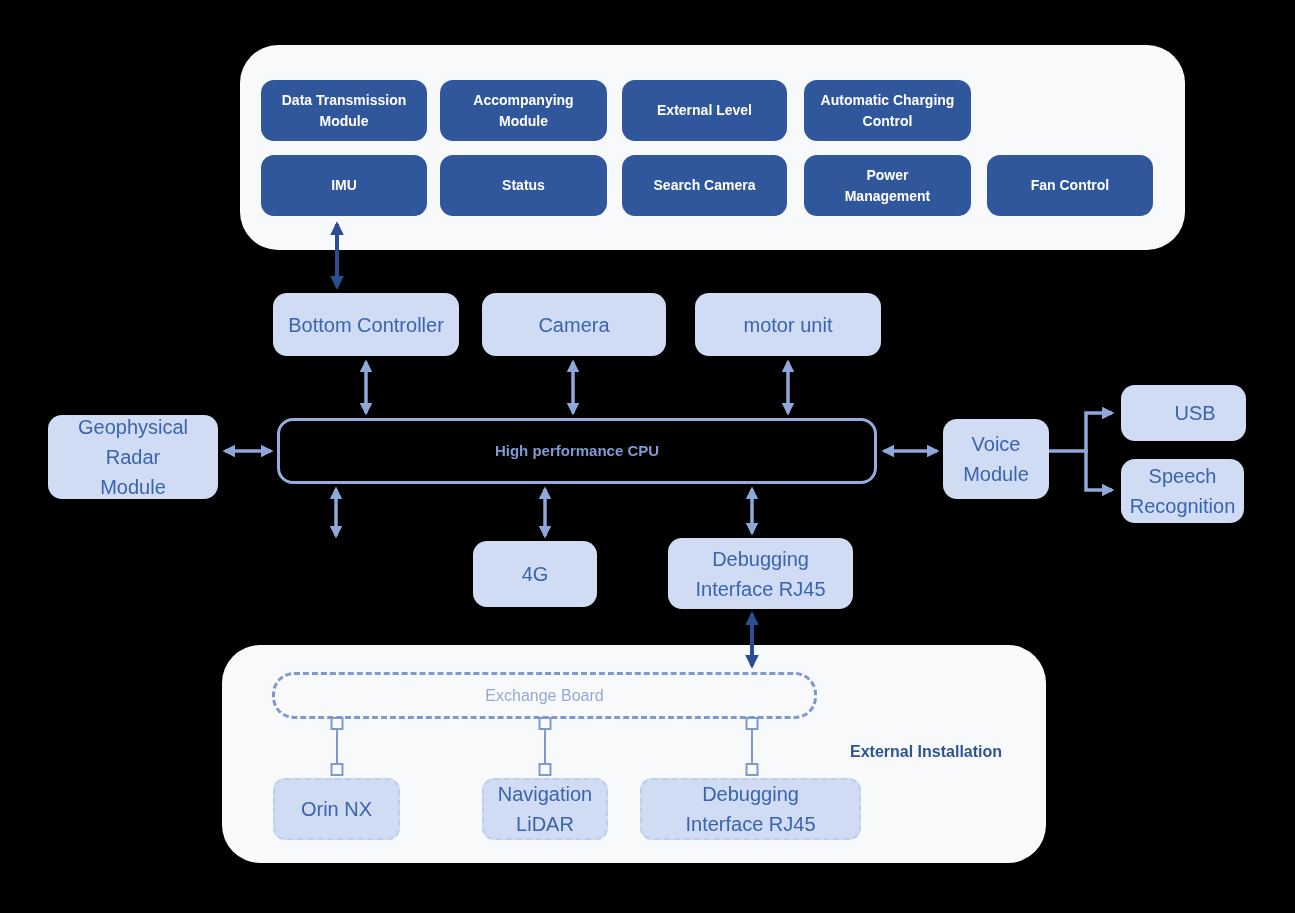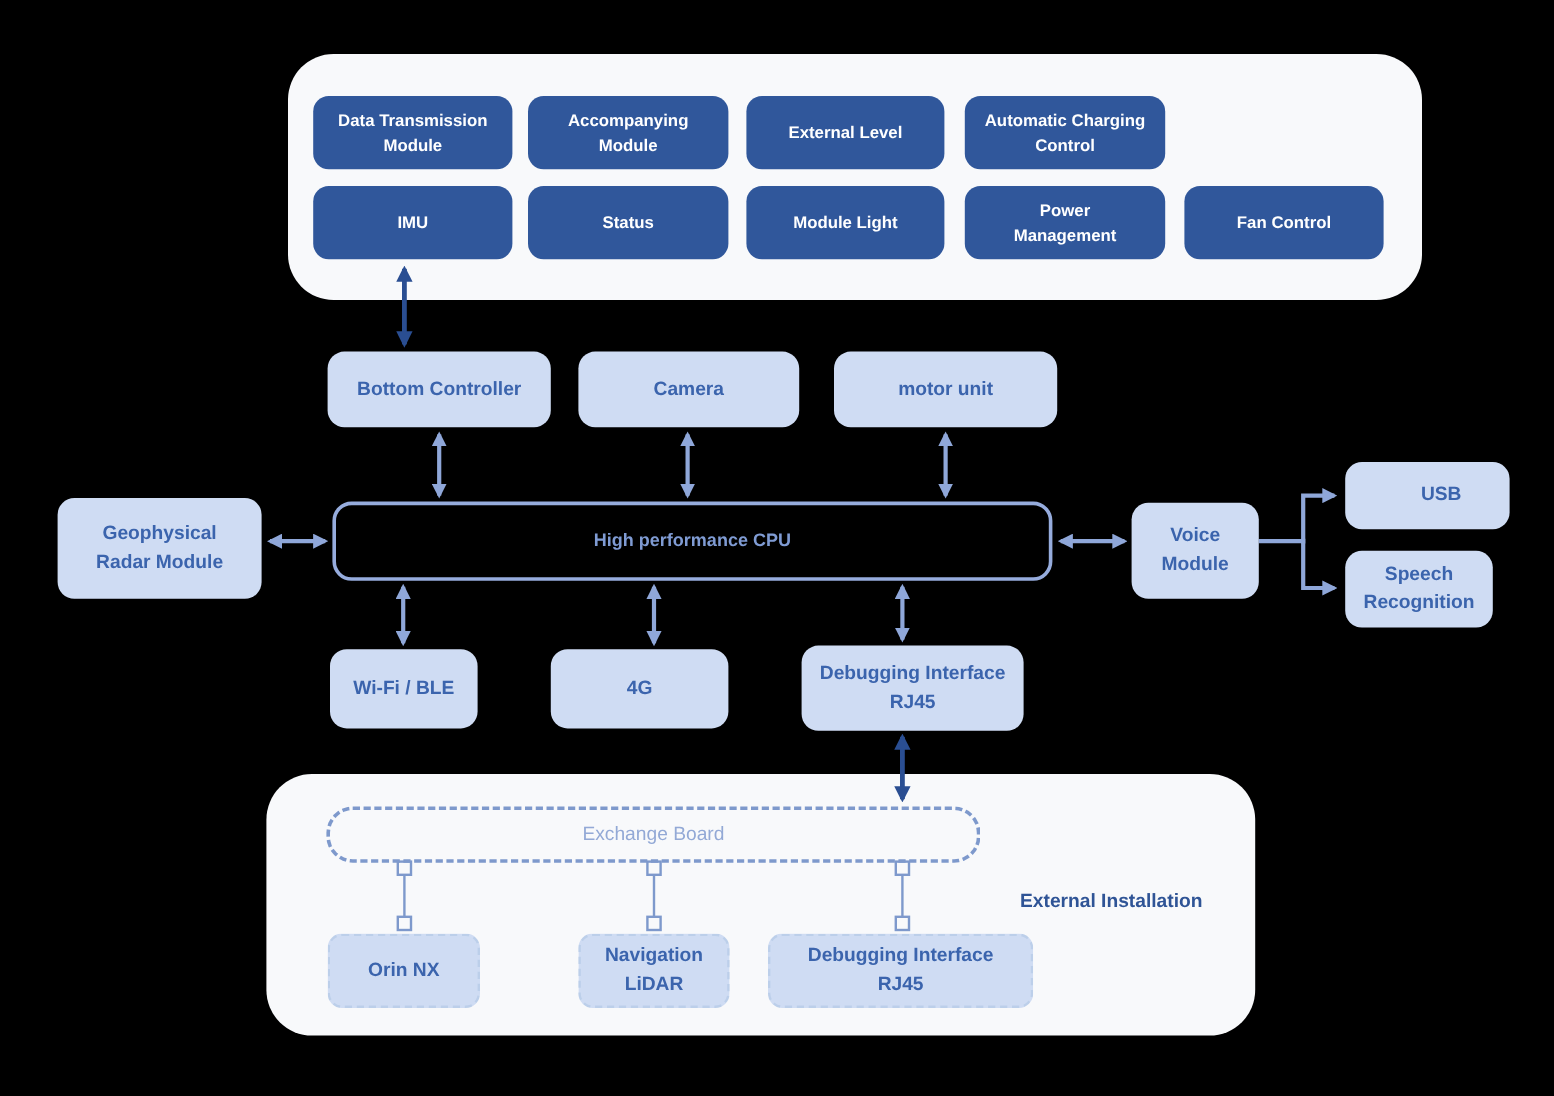--- a/index.html
+++ b/index.html
@@ -14,41 +14,41 @@
 
   .panel{position:absolute;background:var(--panel-bg);border-radius:38px;z-index:1;}
   #top-panel{left:240px;top:45px;width:945px;height:205px;}
   #bottom-panel{left:222px;top:645px;width:824px;height:218px;}
 
   .box{position:absolute;display:flex;align-items:center;justify-content:center;
        text-align:center;box-sizing:border-box;z-index:10;line-height:1.5;}
   .dark{background:var(--dark-box-bg);color:var(--dark-box-text);border-radius:13px;
         font-size:14px;font-weight:700;height:61px;padding:0 16px;}
   .light{background:var(--light-box-bg);color:var(--light-box-text);border-radius:14px;
-         font-size:16px;font-weight:700;}
+         font-size:20px;font-weight:400;}
   .pad-t{padding:0 6px;} .pad-n{padding:0 30px;}
 
   
   .r1{top:80px;} .r2{top:155px;}
   .c1{left:261px;width:166px;} .c2{left:440px;width:167px;} .c3{left:622px;width:165px;}
   .c4{left:804px;width:167px;} .c5{left:987px;width:166px;}
 
   #box-bottom-controller{left:273px;top:293px;width:186px;height:63px;}
   #box-camera{left:482px;top:293px;width:184px;height:63px;}
   #box-motor-unit{left:695px;top:293px;width:186px;height:63px;}
 
   #box-cpu{left:277px;top:418px;width:600px;height:66px;background:transparent;
            border:3px solid var(--cpu-border);border-radius:16px;color:var(--cpu-text);
            font-size:15px;font-weight:700;text-align:right;}
   #box-geophysical{left:48px;top:415px;width:170px;height:84px;padding:0 26px;}
   #box-voice{left:943px;top:419px;width:106px;height:80px;padding:0 20px;}
-  #box-usb{left:1121px;top:385px;width:137px;height:56px;padding-left:23px;}
+  #box-usb{left:1121px;top:385px;width:125px;height:56px;padding-left:23px;}
   #box-speech{left:1121px;top:459px;width:123px;height:64px;padding:0 8px;}
   #box-wifi{left:275px;top:541px;width:123px;height:66px;padding:0 4px;}
-  #box-4g{left:459px;top:541px;width:148px;height:66px;}
+  #box-4g{left:473px;top:541px;width:124px;height:66px;}
   #box-debug-top{left:668px;top:538px;width:185px;height:71px;padding:0 8px;}
 
   #box-exchange{left:272px;top:672px;width:545px;height:47px;background:transparent;
                 border:3px dashed var(--dashed-border);border-radius:22px;
                 color:var(--exchange-text);font-size:16px;}
   .ext-module{top:778px;height:62px;border:2px dashed var(--module-dash);border-radius:12px;}
   #box-orin{left:273px;width:127px;}
   #box-lidar{left:482px;width:126px;padding:0 8px;}
   #box-debug-bottom{left:640px;width:221px;padding:0 24px;}
 
@@ -111,35 +111,34 @@
     <rect class="conn-sq" x="746.5" y="764" width="11" height="11"></rect>
   </svg>
 
   <div class="box dark r1 c1 pad-t">Data Transmission Module</div>
   <div class="box dark r1 c2">Accompanying Module</div>
   <div class="box dark r1 c3">External Level</div>
   <div class="box dark r1 c4">Automatic Charging Control</div>
 
   <div class="box dark r2 c1">IMU</div>
   <div class="box dark r2 c2">Status</div>
-  <div class="box dark r2 c3">Module Light</div>
+  <div class="box dark r2 c3">Search Camera</div>
   <div class="box dark r2 c4 pad-n">Power Management</div>
   <div class="box dark r2 c5">Fan Control</div>
 
   <div id="box-bottom-controller" class="box light">Bottom Controller</div>
   <div id="box-camera" class="box light">Camera</div>
   <div id="box-motor-unit" class="box light">motor unit</div>
 
   <div id="box-cpu" class="box">High performance CPU</div>
   <div id="box-geophysical" class="box light">Geophysical Radar Module</div>
   <div id="box-voice" class="box light">Voice Module</div>
   <div id="box-usb" class="box light">USB</div>
   <div id="box-speech" class="box light">Speech Recognition</div>
 
-  <div id="box-wifi" class="box light">Wi-Fi / BLE</div>
   <div id="box-4g" class="box light">4G</div>
   <div id="box-debug-top" class="box light">Debugging Interface RJ45</div>
 
   <div id="box-exchange" class="box">Exchange Board</div>
   <div id="box-orin" class="box light ext-module">Orin NX</div>
   <div id="box-lidar" class="box light ext-module">Navigation LiDAR</div>
   <div id="box-debug-bottom" class="box light ext-module">Debugging Interface RJ45</div>
   <div id="external-label">External Installation</div>
 
 </div>

